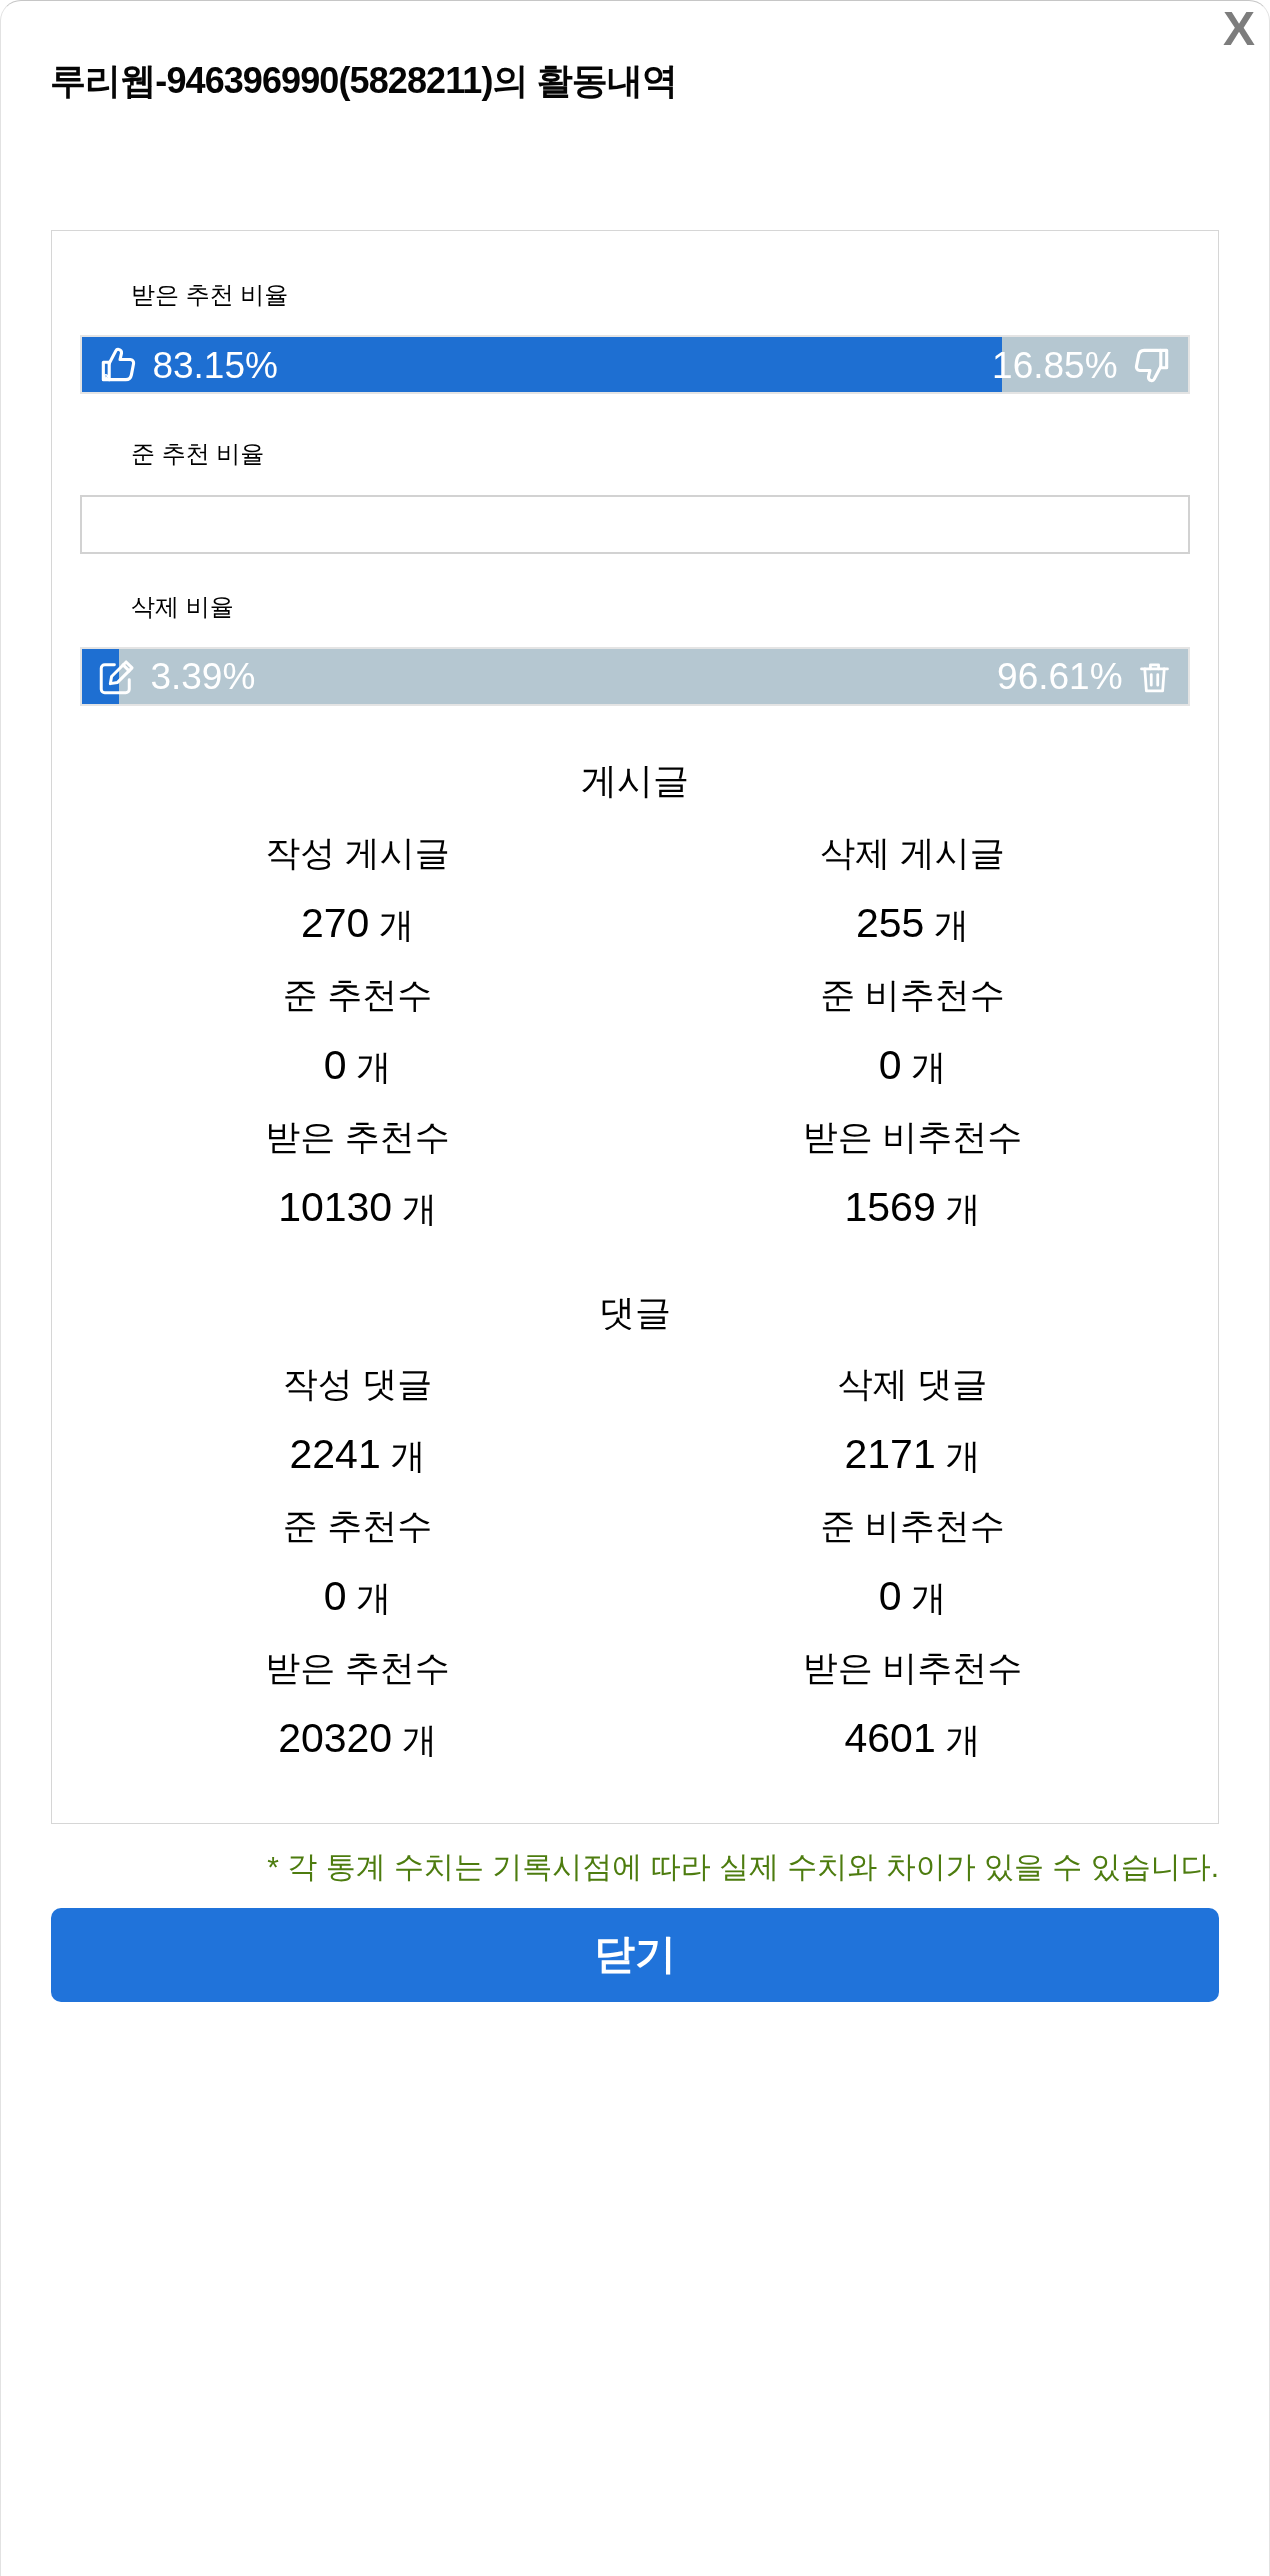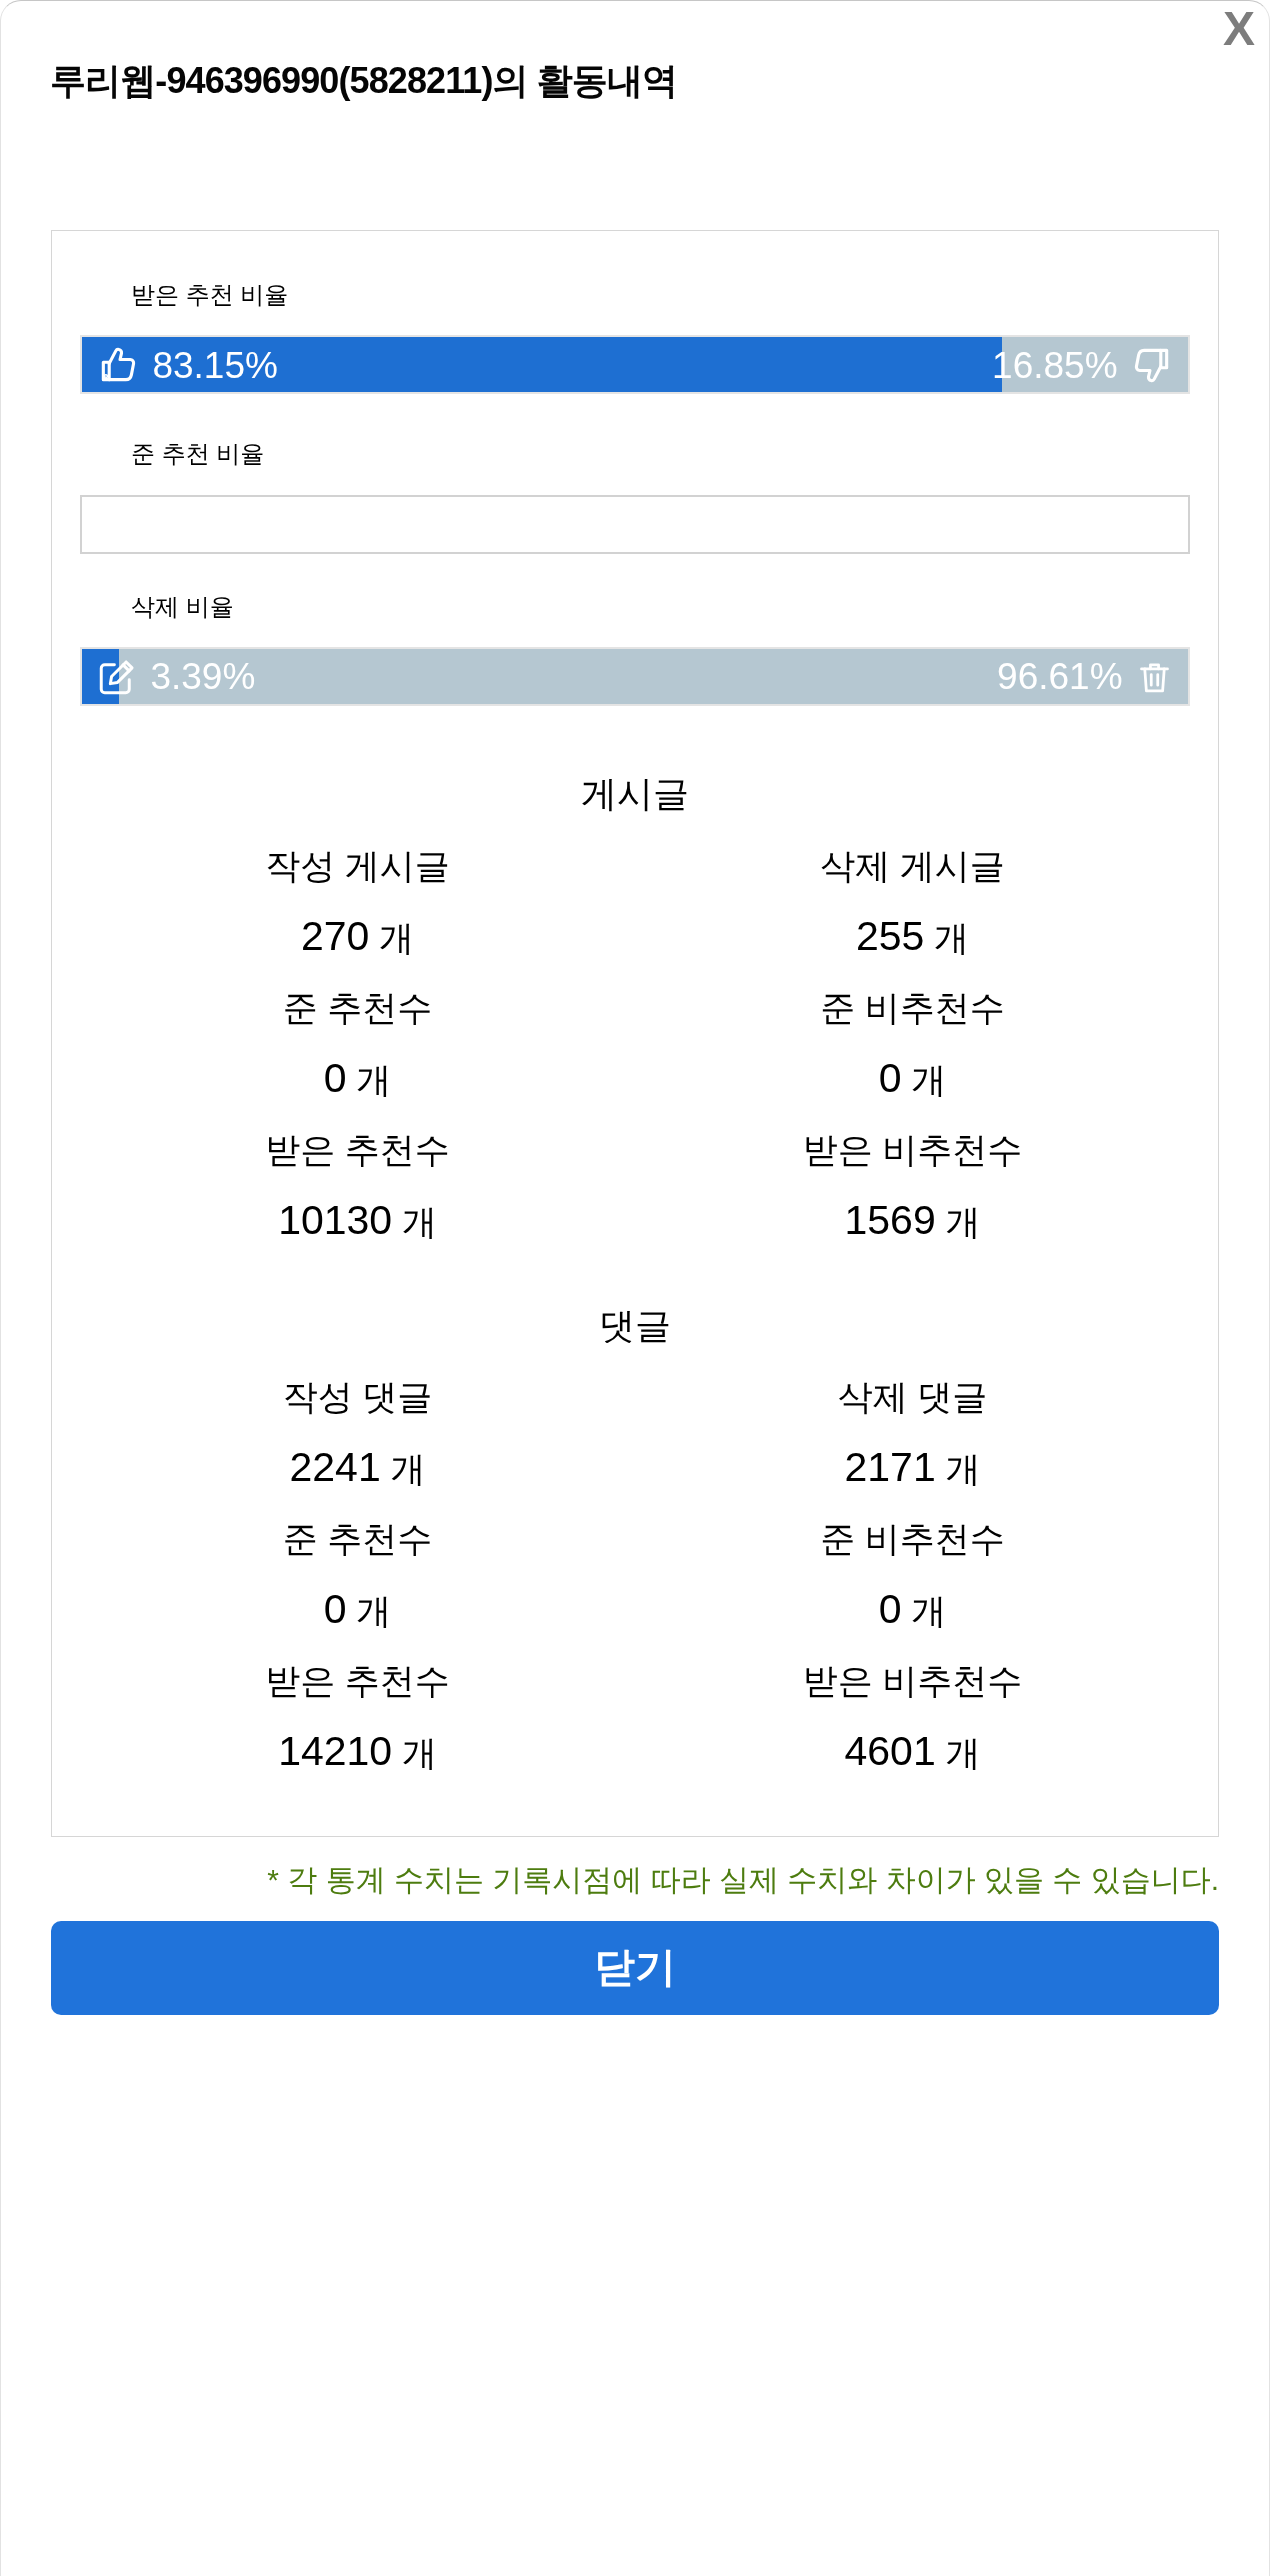--- a/index.html
+++ b/index.html
@@ -37,21 +37,21 @@
   .bar.empty{background:#ffffff;border:2.6px solid #d2d2d2;}
   .bar-fill{position:absolute;left:0;top:0;bottom:0;background:#1e6fd2;}
   .bar-overlay{
     position:absolute;inset:0;display:flex;align-items:center;justify-content:space-between;
     padding:0 14px;color:#ffffff;font-size:37px;
   }
   .bar-side{display:flex;align-items:flex-end;gap:12.4px;white-space:nowrap;}
   .icon{display:inline-flex;align-items:center;justify-content:center;}
   .icon svg{display:block;}
   .section-header{
-    text-align:center;font-size:36px;color:#000;margin-top:61px;line-height:53px;
+    text-align:center;font-size:36px;color:#000;margin-top:48px;line-height:53px;
   }
   .cols{display:flex;margin-top:10.6px;}
   .col{width:50%;text-align:center;}
   .stat-label{font-size:35px;color:#000;line-height:70px;}
   .stat-value{font-size:35px;color:#000;line-height:70px;}
   .stat-value b{font-size:41px;font-weight:400;}
   .footnote{
     margin:23px 50px 0 50px;text-align:right;
     font-size:30px;color:#4d7c0f;
   }
@@ -152,21 +152,21 @@
     </div>
 
     <div class="section-header" style="margin-top:42px">댓글</div>
     <div class="cols">
       <div class="col">
         <div class="stat-label">작성 댓글</div>
         <div class="stat-value"><b>2241</b> <span>개</span></div>
         <div class="stat-label">준 추천수</div>
         <div class="stat-value"><b>0</b> <span>개</span></div>
         <div class="stat-label">받은 추천수</div>
-        <div class="stat-value"><b>14210</b> <span>개</span></div>
+        <div class="stat-value"><b>20320</b> <span>개</span></div>
       </div>
       <div class="col">
         <div class="stat-label">삭제 댓글</div>
         <div class="stat-value"><b>2171</b> <span>개</span></div>
         <div class="stat-label">준 비추천수</div>
         <div class="stat-value"><b>0</b> <span>개</span></div>
         <div class="stat-label">받은 비추천수</div>
         <div class="stat-value"><b>4601</b> <span>개</span></div>
       </div>
     </div>

